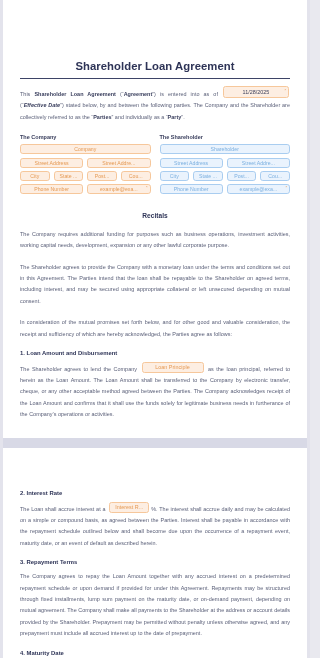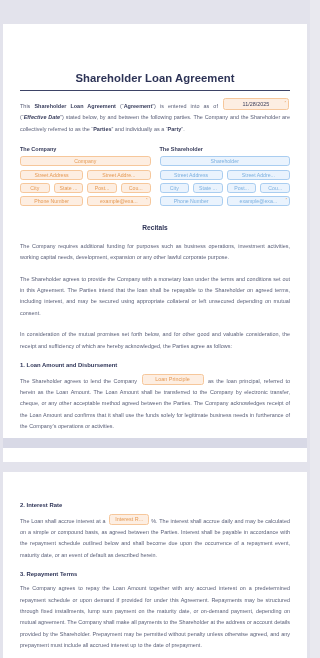--- a/index.html
+++ b/index.html
@@ -20,22 +20,21 @@
     height: 658px;
     background: #e3e3ec;
     overflow: hidden;
   }
   .page {
     position: absolute;
     left: 3px;
     width: 304px;
     background: #ffffff;
     box-sizing: border-box;
-    padding: 4px 17px;
-    margin-top: 24px;
+    padding: 16px 17px;
   }
   .page-one { top: 0; height: 438px; }
   .page-two { top: 448px; height: 210px; }
 
   .doc-title {
     text-align: center;
     font-size: 11.3px;
     font-weight: bold;
     color: #2e3457;
     letter-spacing: 0.05px;

